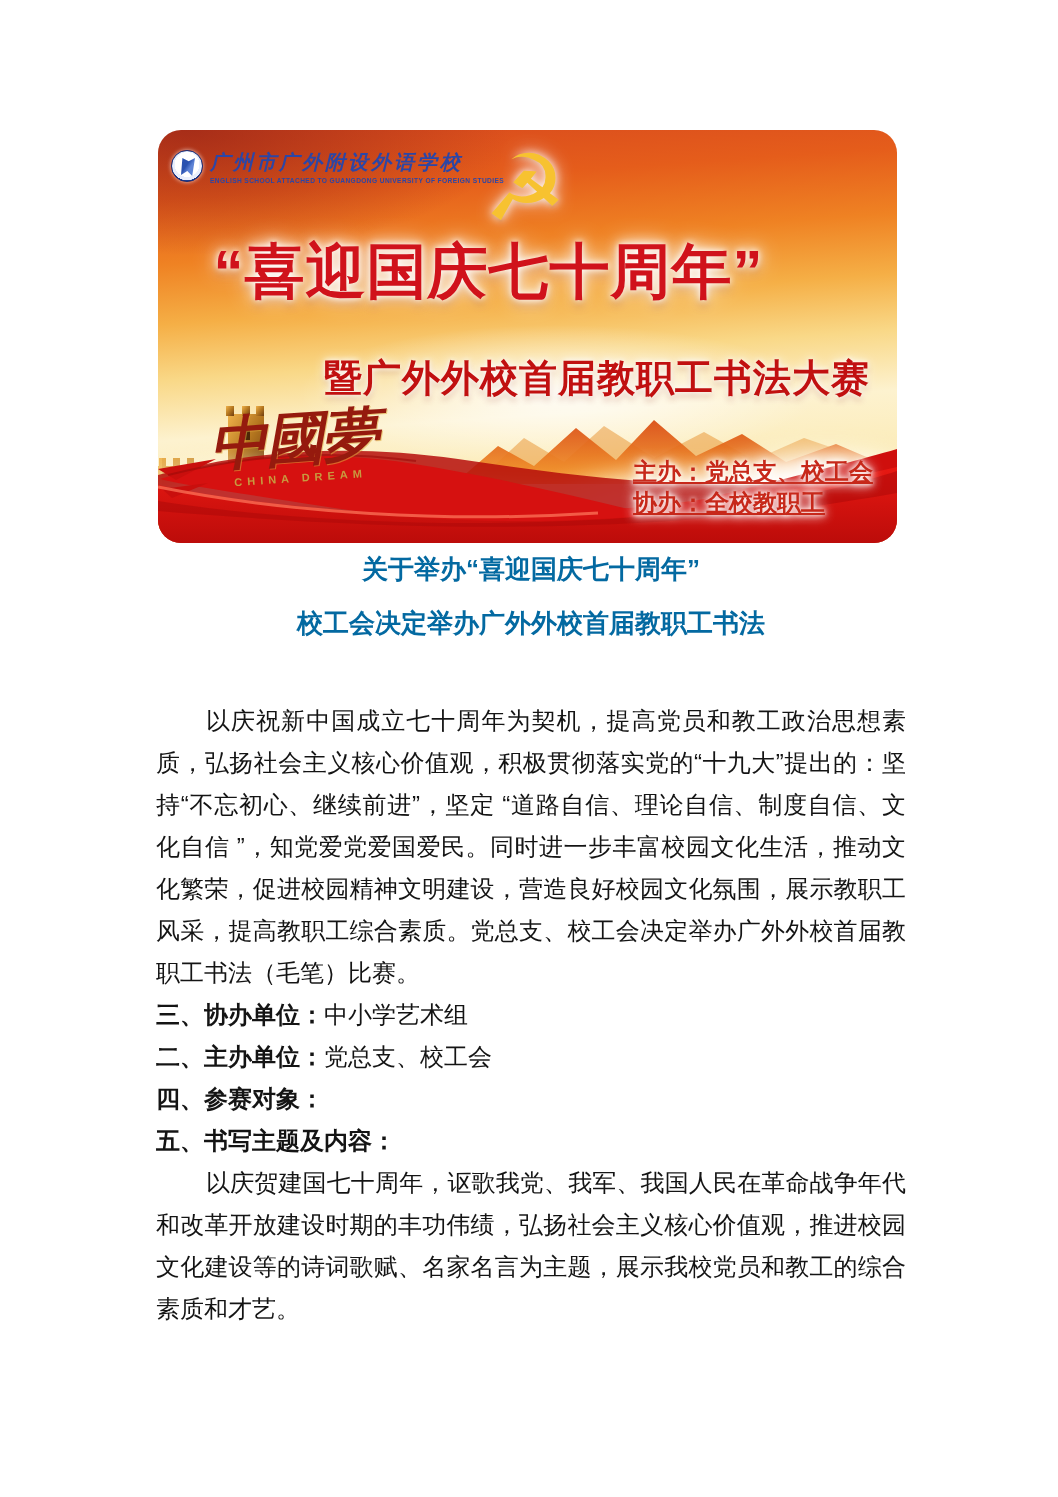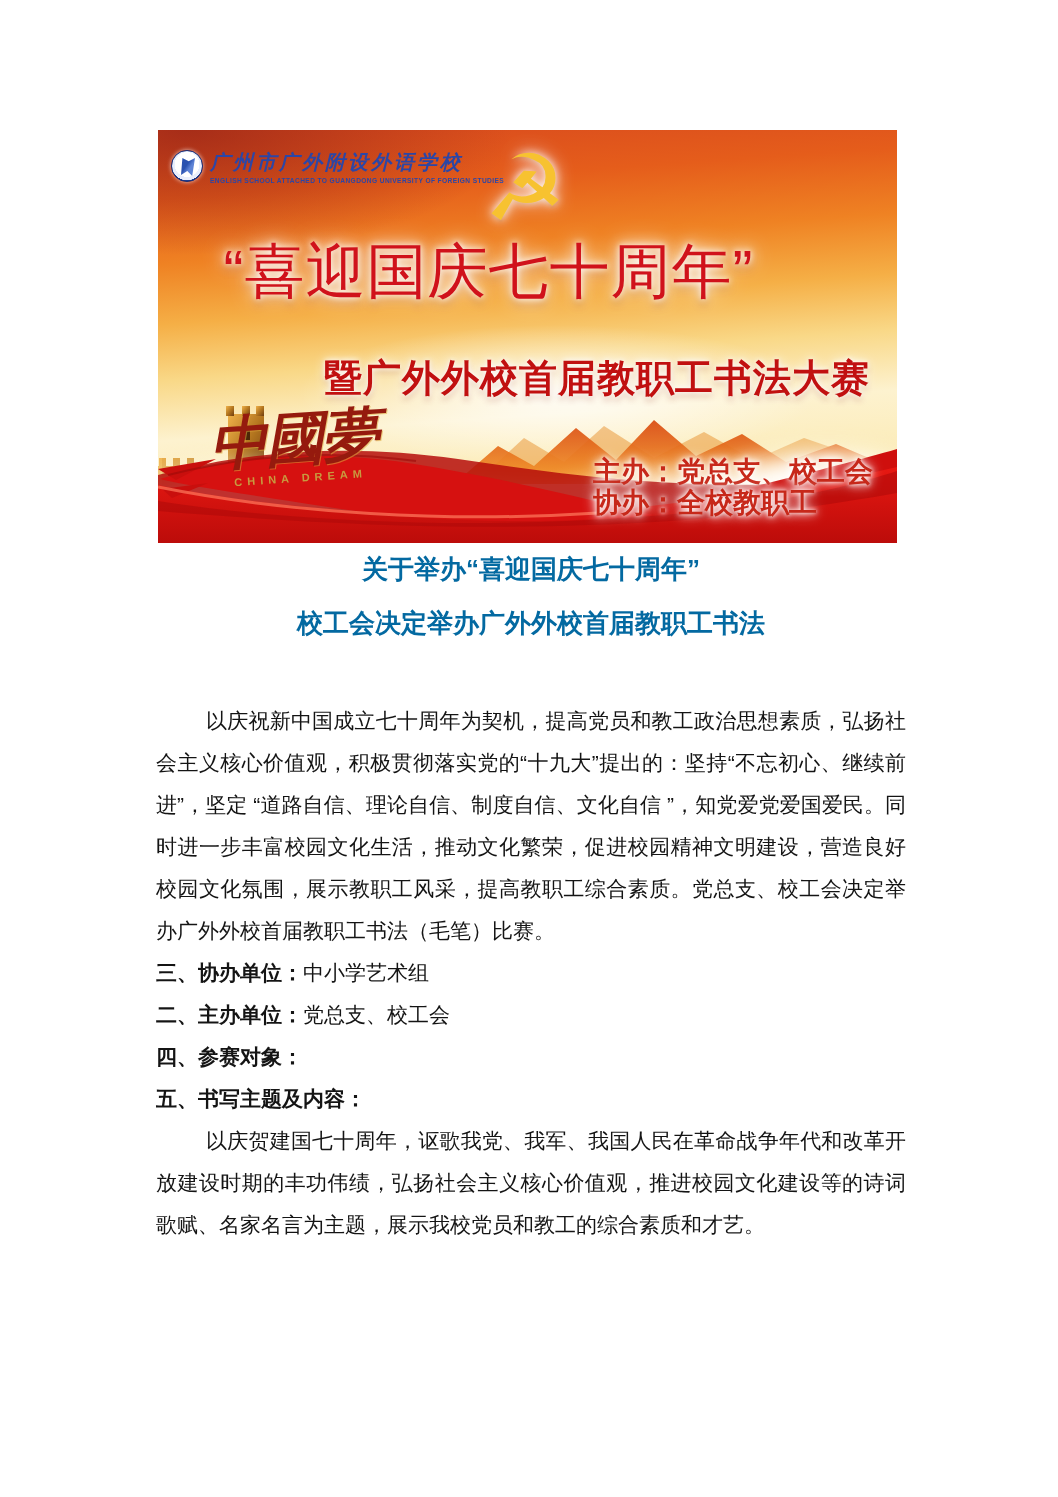--- a/index.html
+++ b/index.html
@@ -7,20 +7,21 @@
   body { font-family:"Liberation Sans","DejaVu Sans",sans-serif; }
   .page { position:relative; width:1058px; height:1497px; background:#ffffff; overflow:hidden; }
 
   
   .banner {
     position:absolute; left:158px; top:130px; width:739px; height:413px; overflow:hidden;
     background:
       radial-gradient(ellipse 50% 24% at 54% 64%, rgba(255,255,255,0.85), rgba(255,255,255,0) 70%),
       radial-gradient(ellipse 80% 55% at 4% 0%, rgba(148,34,22,0.72), rgba(148,34,22,0) 55%),
       linear-gradient(176deg, #d84a1e 0%, #e55d1b 15%, #ef8223 29%, #f5af46 42%, #f9d887 54%, #fdf2cf 67%, #fbeab2 84%, #f9e09a 100%);
+    border-radius: 23px;
   }
 
   
   .logo { position:absolute; left:13px; top:20px; z-index:6; display:flex; align-items:flex-start; }
   .logo-emblem {
     width:32px; height:32px; border-radius:50%;
     background:radial-gradient(circle at 50% 45%, #ffffff 0 55%, #e8eefc 56% 70%, #1f3f95 71% 100%);
     border:1px solid #16317e; position:relative; flex:0 0 auto;
     box-shadow:0 0 4px rgba(255,255,255,0.7);
   }
@@ -40,21 +41,21 @@
   
   .party-emblem {
     position:absolute; left:312px; top:2px; width:110px; height:112px; z-index:6;
     font-size:92px; line-height:112px; text-align:center; color:#f7c230;
     text-shadow:0 0 8px rgba(255,255,255,0.95), 0 0 18px rgba(255,255,255,0.8), 0 2px 3px rgba(170,80,0,0.45);
   }
 
   
   .banner-title {
     position:absolute; left:8px; right:86px; top:102px; z-index:6;
-    font-size:60px; font-weight:normal; text-align:center; letter-spacing:1px;
+    font-size:60px; font-weight:bold; text-align:center; letter-spacing:1px;
     color:#d0121b; white-space:nowrap;
     text-shadow:0 0 6px #fff, 0 0 14px #fff, 0 0 24px rgba(255,255,255,0.95), 0 6px 9px rgba(150,40,0,0.35);
   }
   .banner-subtitle {
     position:absolute; left:140px; right:1px; top:223px; z-index:6;
     font-size:38px; font-weight:bold; text-align:center; letter-spacing:1px;
     color:#c11010; white-space:nowrap;
     text-shadow:0 0 5px #fff, 0 0 12px rgba(255,255,255,0.95), 0 4px 6px rgba(150,40,0,0.3);
   }
 
@@ -63,39 +64,40 @@
   .china-dream-cn {
     font-family:"Liberation Serif","DejaVu Serif",serif; font-weight:bold; font-style:italic;
     font-size:58px; line-height:60px; color:#951a0e; letter-spacing:-2px;
     text-shadow:1px 1px 0 rgba(220,170,60,0.55);
   }
   .china-dream-en { font-size:11px; color:#c89a3f; letter-spacing:5px; margin:2px 0 0 22px; font-weight:bold; }
 
   
   .organizers { position:absolute; right:24px; top:326px; z-index:5; text-align:left; }
   .org-line {
-    font-size:28px; font-weight:bold; line-height:31px; color:#c7281a; white-space:nowrap;
+    font-size:24px; font-weight:bold; line-height:31px; color:#c7281a; white-space:nowrap;
     text-shadow:0 0 4px #fff, 0 0 8px #fff, 0 0 14px rgba(255,255,255,0.9);
+    text-decoration:underline;
   }
 
   
   .gw-svg { position:absolute; left:-6px; top:232px; z-index:1; }
   .mtn-svg { position:absolute; left:296px; top:268px; z-index:1; }
   .cloud { position:absolute; border-radius:50%; filter:blur(11px); z-index:2;
     background:radial-gradient(ellipse at center, rgba(255,255,255,0.98) 0 40%, rgba(255,248,225,0.75) 60%, rgba(255,248,225,0) 72%); }
   .cloud.c1 { left:-40px; top:332px; width:270px; height:72px; }
   .cloud.c2 { left:150px; top:356px; width:330px; height:74px; }
   .cloud.c3 { left:380px; top:338px; width:310px; height:84px; }
   .cloud.c4 { left:556px; top:318px; width:230px; height:70px; }
   .ribbon-svg { position:absolute; left:0; bottom:0; z-index:3; }
 
   
   .doc { position:absolute; left:156px; top:542px; width:750px; color:#141414; }
   .doc-title { text-align:center; font-weight:bold; font-size:26px; line-height:54px; color:#0369a1; }
-  .doc-body { margin-top:50px; font-size:21px; line-height:42px; text-align:justify; }
+  .doc-body { margin-top:50px; font-size:24px; line-height:42px; text-align:justify; }
   .para { text-indent:50px; }
   .b { font-weight:bold; }
   .line { white-space:nowrap; }
 </style>
 </head>
 <body>
 
 <div class="page">
 
   <div class="banner">

